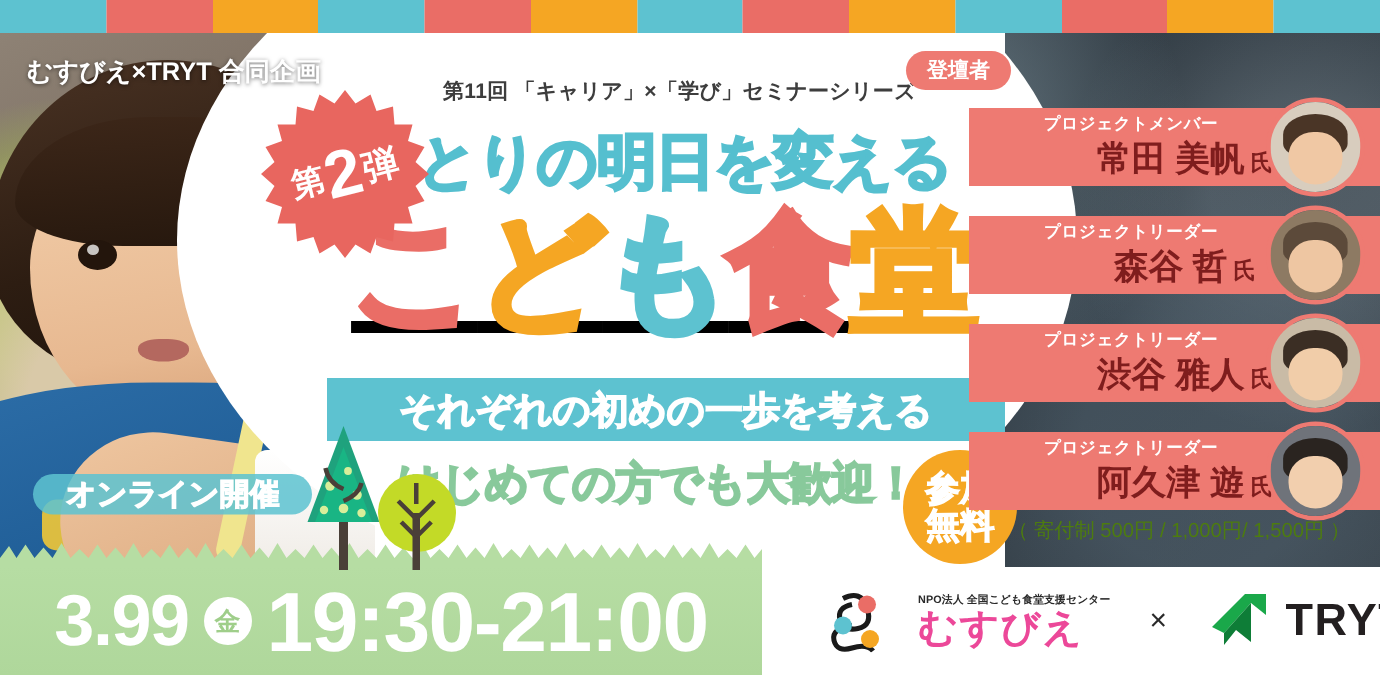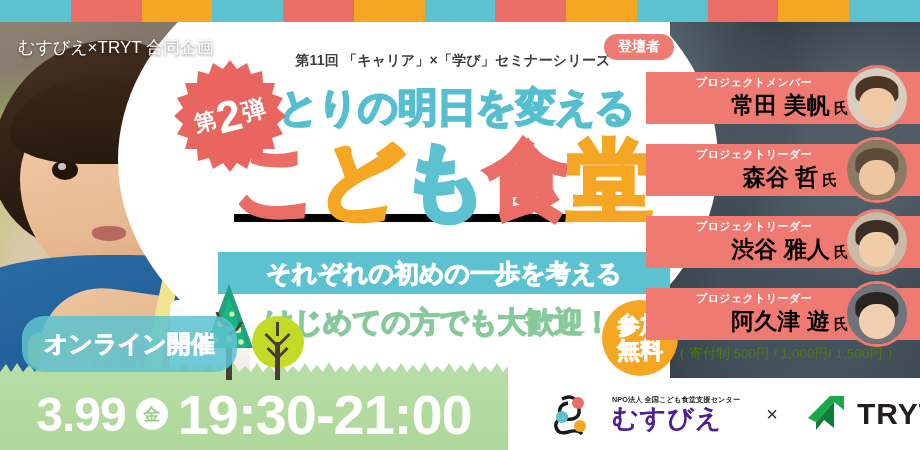--- a/index.html
+++ b/index.html
@@ -148,39 +148,39 @@
   }
   .welcome{
     position:absolute;left:248px;top:303px;width:380px;text-align:center;z-index:20;
     font-size:29px;font-weight:900;color:#88c99b;letter-spacing:-.5px;white-space:nowrap;
     -webkit-text-stroke:1.5px #88c99b;
   }
 
   
   .collab{
     position:absolute;left:18px;top:36px;z-index:25;
-    font-size:17px;font-weight:400;color:#fff;white-space:nowrap;
+    font-size:17px;font-weight:700;color:#fff;white-space:nowrap;
     text-shadow:0 1px 3px rgba(0,0,0,.55);
   }
   .burst{
     position:absolute;left:172px;top:58px;width:116px;height:116px;z-index:26;
   }
   .burst svg{position:absolute;inset:0;}
   .burst .btxt{
     position:absolute;inset:0;display:flex;align-items:center;justify-content:center;
     transform:rotate(-14deg);color:#fff;font-weight:900;white-space:nowrap;
   }
   .burst .btxt .s{font-size:22px;}
   .burst .btxt .n{font-size:44px;line-height:1;margin:0 1px;}
   .burst .btxt .d{font-size:24px;}
 
   .online{
     position:absolute;left:22px;top:316px;z-index:33;
     background:rgba(93,194,208,.86);color:#fff;border-radius:22px;
-    padding:12px 22px;font-size:24px;font-weight:900;white-space:nowrap;
+    padding:0 22px;font-size:20px;font-weight:900;white-space:nowrap;
     -webkit-text-stroke:.8px #fff;
   }
   .freebadge{
     position:absolute;left:602px;top:300px;width:76px;height:76px;border-radius:50%;
     background:#f5a623;z-index:34;display:flex;flex-direction:column;
     align-items:center;justify-content:center;color:#fff;font-weight:900;font-size:23px;line-height:1.08;
     -webkit-text-stroke:.8px #fff;
   }
   .donation{
     position:absolute;left:672px;top:345px;z-index:34;
@@ -199,21 +199,21 @@
   }
   .org .l2{font-size:12.5px;}
 
   .spk{
     position:absolute;right:0;z-index:36;height:52px;width:274px;
     background:#ee7a72;display:flex;flex-direction:column;justify-content:center;
     padding-left:14px;box-sizing:border-box;
   }
   .spk .role{font-size:11px;color:#fff;font-weight:700;letter-spacing:.4px;white-space:nowrap;
     padding-right:72px;text-align:center;}
-  .spk .name{font-size:23px;color:#000000;font-weight:900;white-space:nowrap;letter-spacing:0;
+  .spk .name{font-size:23px;color:#7f1d1d;font-weight:900;white-space:nowrap;letter-spacing:0;
     text-align:center;}
   .spk .name em{font-style:normal;font-size:15px;font-weight:700;margin-left:4px;}
   .spk.s1{top:72px;}
   .spk.s2{top:144px;}
   .spk.s3{top:216px;}
   .spk.s4{top:288px;}
 
   .avatar{
     position:absolute;right:10px;width:66px;height:66px;border-radius:50%;z-index:37;
     border:3px solid #ee7a72;box-sizing:border-box;overflow:hidden;
@@ -228,21 +228,21 @@
 
   
   .logos{
     position:absolute;left:520px;bottom:0;width:400px;height:72px;z-index:35;
     display:flex;align-items:center;gap:26px;padding-left:28px;box-sizing:border-box;
   }
   .musubie{display:flex;align-items:center;gap:8px;}
   .musubie .mk{width:56px;height:42px;}
   .musubie .mtxt{display:flex;flex-direction:column;}
   .musubie .mtxt .small{font-size:7.2px;color:#2a2a2a;font-weight:700;letter-spacing:.1px;white-space:nowrap;}
-  .musubie .mtxt .big{font-size:26px;font-weight:900;color:#4c1d95;letter-spacing:1px;line-height:1.05;white-space:nowrap;}
+  .musubie .mtxt .big{font-size:26px;font-weight:900;color:#ec4899;letter-spacing:1px;line-height:1.05;white-space:nowrap;}
   .xmark{font-size:20px;color:#2a2a2a;font-weight:400;}
   .tryt{display:flex;align-items:center;gap:9px;}
   .tryt .tlogo{width:44px;height:40px;}
   .tryt .ttxt{font-size:30px;font-weight:900;color:#231f20;letter-spacing:1px;}
 
   
   .date{
     position:absolute;left:0;bottom:0;width:508px;height:72px;z-index:33;
     display:flex;align-items:center;justify-content:center;gap:10px;color:#fff;
   }

